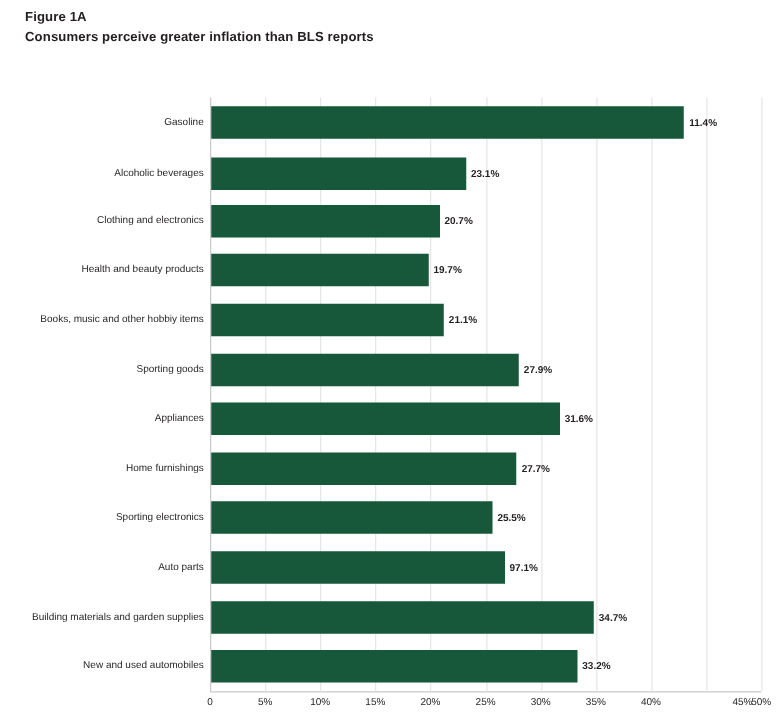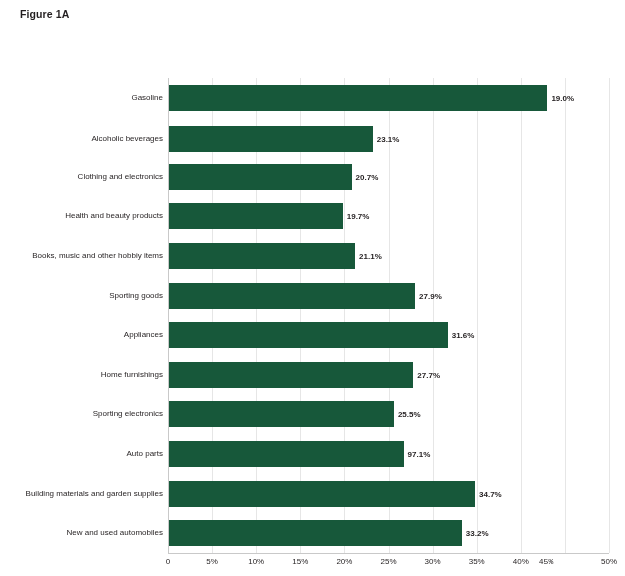--- a/index.html
+++ b/index.html
@@ -124,20 +124,21 @@
     color: #231f20;
     white-space: nowrap;
   }
 </style>
 </head>
 <body>
 
 <div class="page">
 
   <div class="fig-label">Figure 1A</div>
+  <div class="fig-title">Consumers perceive greater inflation than BLS reports</div>
 
   <div class="chart">
     <div class="axis-line axis-left"></div>
     <div class="axis-line axis-bottom"></div>
     <div id="gridlines">
         <div class="gridline" style="left: 212.1px;"></div>
         <div class="gridline" style="left: 256.2px;"></div>
         <div class="gridline" style="left: 300.3px;"></div>
         <div class="gridline" style="left: 344.4px;"></div>
         <div class="gridline" style="left: 388.5px;"></div>
@@ -150,28 +151,28 @@
     <div id="xticks">
         <div class="xtick" style="left: 168px;">0</div>
         <div class="xtick" style="left: 212.1px;">5%</div>
         <div class="xtick" style="left: 256.2px;">10%</div>
         <div class="xtick" style="left: 300.3px;">15%</div>
         <div class="xtick" style="left: 344.4px;">20%</div>
         <div class="xtick" style="left: 388.5px;">25%</div>
         <div class="xtick" style="left: 432.6px;">30%</div>
         <div class="xtick" style="left: 476.7px;">35%</div>
         <div class="xtick" style="left: 520.8px;">40%</div>
-        <div class="xtick" style="left: 546px; font-family: Liberation Mono, monospace;">45%</div>
+        <div class="xtick" style="left: 594px;">45%</div>
         <div class="xtick" style="left: 609px;">50%</div>
       </div>
     <div id="rows">
         <div class="row" style="top: 10px; height: 39.5833px;">
           <div class="cat-label">Gasoline</div>
           <div class="bar" style="width: 378.378px; background: rgb(23, 88, 58);"></div>
-          <div class="bar-value" style="left: 551.378px;">19.0%</div>
+          <div class="bar-value" style="left: 551.378px;">11.4%</div>
         </div>
         <div class="row" style="top: 51px; height: 39.5833px;">
           <div class="cat-label">Alcoholic beverages</div>
           <div class="bar" style="width: 203.742px; background: rgb(23, 88, 58);"></div>
           <div class="bar-value" style="left: 376.742px;">23.1%</div>
         </div>
         <div class="row" style="top: 89.1667px; height: 39.5833px;">
           <div class="cat-label">Clothing and electronics</div>
           <div class="bar" style="width: 182.574px; background: rgb(23, 88, 58);"></div>
           <div class="bar-value" style="left: 355.574px;">20.7%</div>

